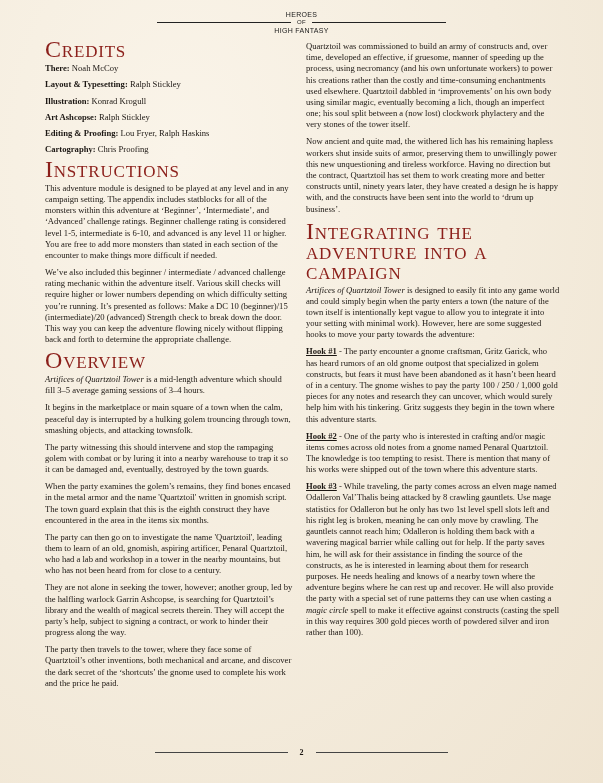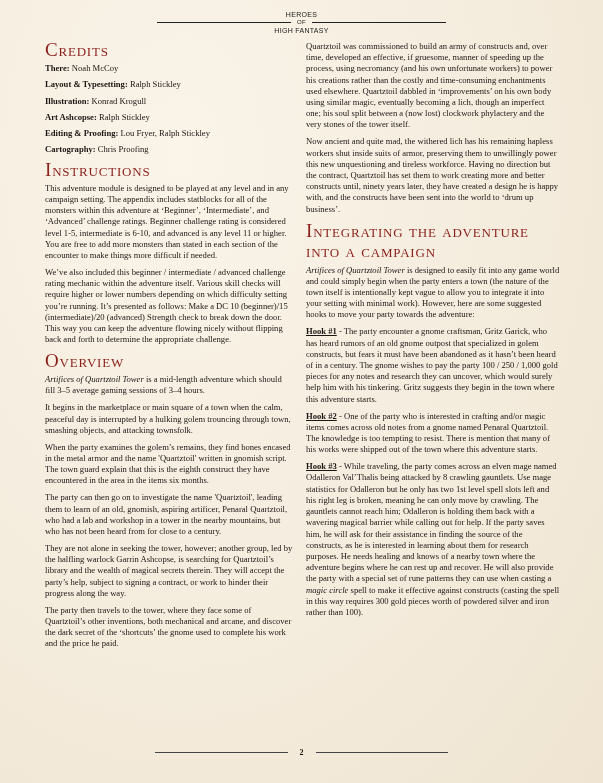--- a/index.html
+++ b/index.html
@@ -21,21 +21,21 @@
   .page-header .h-mid span.of { padding: 0 6px; }
   .page-header .h-bot { line-height: 9px; }
 
   .col { position: absolute; top: 40px; font-size: 8.6px; line-height: 11.2px; }
   .col.left { left: 45px; width: 248px; }
   .col.right { left: 306px; width: 254px; top: 41px; }
 
   h2.section {
     font-family: "Liberation Serif", serif; font-weight: normal;
     color: #8b1f1a; font-variant: small-caps; letter-spacing: 0.8px;
-    font-size: 19px; line-height: 19px; margin: 0 0 4px 0;
+    font-size: 24px; line-height: 19px; margin: 0 0 4px 0;
   }
   .credit-line { margin: 0 0 6.3px 0; line-height: 10px; }
   .credit-line .lbl { font-weight: bold; }
   p { margin: 0 0 5.8px 0; }
   p i { font-style: italic; }
   .hook-label { font-weight: bold; text-decoration: underline; }
 
   .page-footer {
     position: absolute; top: 748px; left: 155px; width: 293px;
     display: flex; align-items: center; font-size: 8px; font-weight: bold;
@@ -56,31 +56,32 @@
   <div class="h-bot">HIGH FANTASY</div>
 </div>
 
 <div class="col left">
   <h2 class="section">Credits</h2>
   <div>
     <div class="credit-line"><span class="lbl">There:</span> <span>Noah McCoy</span></div>
     <div class="credit-line"><span class="lbl">Layout &amp; Typesetting:</span> <span>Ralph Stickley</span></div>
     <div class="credit-line"><span class="lbl">Illustration:</span> <span>Konrad Krogull</span></div>
     <div class="credit-line"><span class="lbl">Art Ashcopse:</span> <span>Ralph Stickley</span></div>
-    <div class="credit-line"><span class="lbl">Editing &amp; Proofing:</span> <span>Lou Fryer, Ralph Stickley</span></div>
+    <div class="credit-line"><span class="lbl">Editing &amp; Proofing:</span> <span>Lou Fryer, Ralph Haskins</span></div>
     <div class="credit-line"><span class="lbl">Cartography:</span> <span>Chris Proofing</span></div>
   </div>
 
   <h2 class="section" style="margin-top:-1px;">Instructions</h2>
   <p>This adventure module is designed to be played at any level and in any campaign setting. The appendix includes statblocks for all of the monsters within this adventure at ‘Beginner’, ‘Intermediate’, and ‘Advanced’ challenge ratings. Beginner challenge rating is considered level 1-5, intermediate is 6-10, and advanced is any level 11 or higher. You are free to add more monsters than stated in each section of the encounter to make things more difficult if needed.</p>
   <p>We’ve also included this beginner / intermediate / advanced challenge rating mechanic within the adventure itself. Various skill checks will require higher or lower numbers depending on which difficulty setting you’re running. It’s presented as follows: Make a DC 10 (beginner)/15 (intermediate)/20 (advanced) Strength check to break down the door. This way you can keep the adventure flowing nicely without flipping back and forth to determine the appropriate challenge.</p>
 
   <h2 class="section" style="margin-top:0;">Overview</h2>
   <p><i>Artifices of Quartztoil Tower</i><span> is a mid-length adventure which should fill 3–5 average gaming sessions of 3–4 hours.</span></p>
   <p>It begins in the marketplace or main square of a town when the calm, peaceful day is interrupted by a hulking golem trouncing through town, smashing objects, and attacking townsfolk.</p>
+  <p>The party witnessing this should intervene and stop the rampaging golem with combat or by luring it into a nearby warehouse to trap it so it can be damaged and, eventually, destroyed by the town guards.</p>
   <p>When the party examines the golem’s remains, they find bones encased in the metal armor and the name 'Quartztoil' written in gnomish script. The town guard explain that this is the eighth construct they have encountered in the area in the items six months.</p>
   <p>The party can then go on to investigate the name 'Quartztoil', leading them to learn of an old, gnomish, aspiring artificer, Penaral Quartztoil, who had a lab and workshop in a tower in the nearby mountains, but who has not been heard from for close to a century.</p>
   <p>They are not alone in seeking the tower, however; another group, led by the halfling warlock Garrin Ashcopse, is searching for Quartztoil’s library and the wealth of magical secrets therein. They will accept the party’s help, subject to signing a contract, or work to hinder their progress along the way.</p>
   <p>The party then travels to the tower, where they face some of Quartztoil’s other inventions, both mechanical and arcane, and discover the dark secret of the ‘shortcuts’ the gnome used to complete his work and the price he paid.</p>
 </div>
 
 <div class="col right">
   <p>Quartztoil was commissioned to build an army of constructs and, over time, developed an effective, if gruesome, manner of speeding up the process, using necromancy (and his own unfortunate workers) to power his creations rather than the costly and time-consuming enchantments used elsewhere. Quartztoil dabbled in ‘improvements’ on his own body using similar magic, eventually becoming a lich, though an imperfect one; his soul split between a (now lost) clockwork phylactery and the very stones of the tower itself.</p>
   <p>Now ancient and quite mad, the withered lich has his remaining hapless workers shut inside suits of armor, preserving them to unwillingly power this new unquestioning and tireless workforce. Having no direction but the contract, Quartztoil has set them to work creating more and better constructs until, ninety years later, they have created a design he is happy with, and the constructs have been sent into the world to ‘drum up business’.</p>
 

